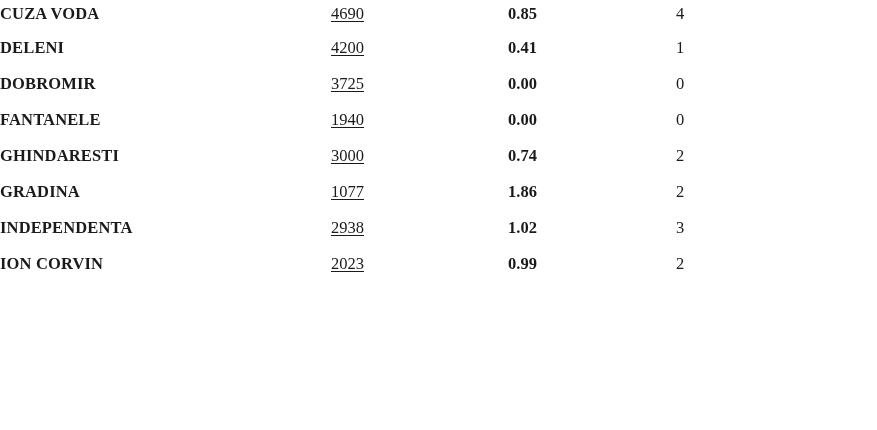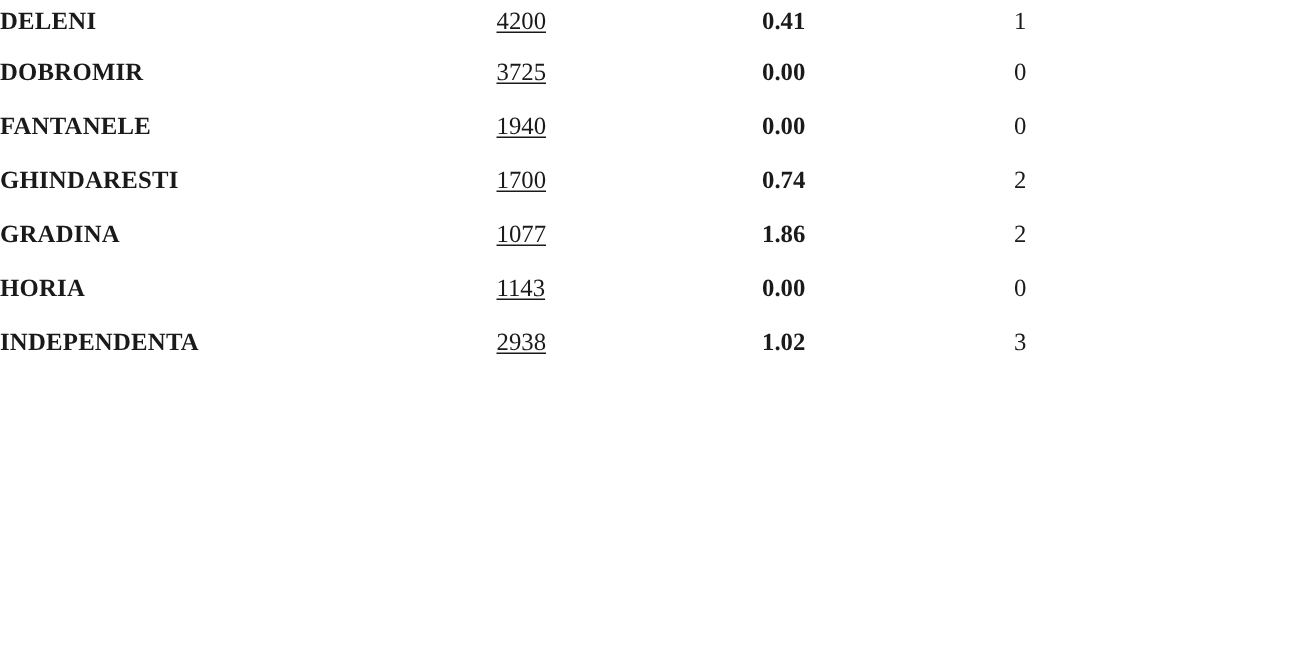--- a/index.html
+++ b/index.html
@@ -83,55 +83,61 @@
     line-height: 28px;
     vertical-align: top;
   }
 </style>
 </head>
 <body style="background: rgb(255, 255, 255); color: rgb(26, 26, 26);">
 
 <table id="data-table">
   <tbody>
       <tr>
+        <td class="col-name">CUZA VODA</td>
+        <td class="col-population"><span class="link-value">4690</span></td>
+        <td class="col-rate">0.85</td>
+        <td class="col-count">4</td>
+      </tr>
+      <tr>
         <td class="col-name">DELENI</td>
         <td class="col-population"><span class="link-value">4200</span></td>
         <td class="col-rate">0.41</td>
         <td class="col-count">1</td>
       </tr>
       <tr>
         <td class="col-name">DOBROMIR</td>
         <td class="col-population"><span class="link-value">3725</span></td>
         <td class="col-rate">0.00</td>
         <td class="col-count">0</td>
       </tr>
       <tr>
         <td class="col-name">FANTANELE</td>
         <td class="col-population"><span class="link-value">1940</span></td>
         <td class="col-rate">0.00</td>
         <td class="col-count">0</td>
       </tr>
       <tr>
         <td class="col-name">GHINDARESTI</td>
-        <td class="col-population"><span class="link-value">1700</span></td>
+        <td class="col-population"><span class="link-value">3000</span></td>
         <td class="col-rate">0.74</td>
         <td class="col-count">2</td>
       </tr>
       <tr>
         <td class="col-name">GRADINA</td>
         <td class="col-population"><span class="link-value">1077</span></td>
         <td class="col-rate">1.86</td>
         <td class="col-count">2</td>
       </tr>
       <tr>
-        <td class="col-name">HORIA</td>
-        <td class="col-population"><span class="link-value">1143</span></td>
-        <td class="col-rate">0.00</td>
-        <td class="col-count">0</td>
-      </tr>
-      <tr>
         <td class="col-name">INDEPENDENTA</td>
         <td class="col-population"><span class="link-value">2938</span></td>
         <td class="col-rate">1.02</td>
         <td class="col-count">3</td>
       </tr>
+      <tr>
+        <td class="col-name">ION CORVIN</td>
+        <td class="col-population"><span class="link-value">2023</span></td>
+        <td class="col-rate">0.99</td>
+        <td class="col-count">2</td>
+      </tr>
     </tbody>
 </table>
 
 </body></html>

